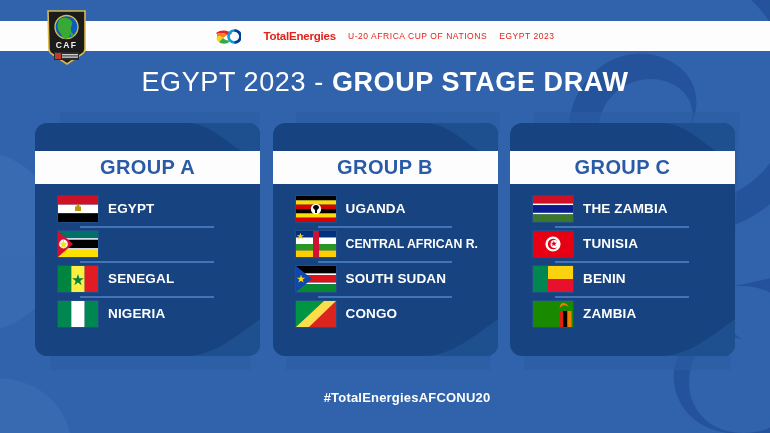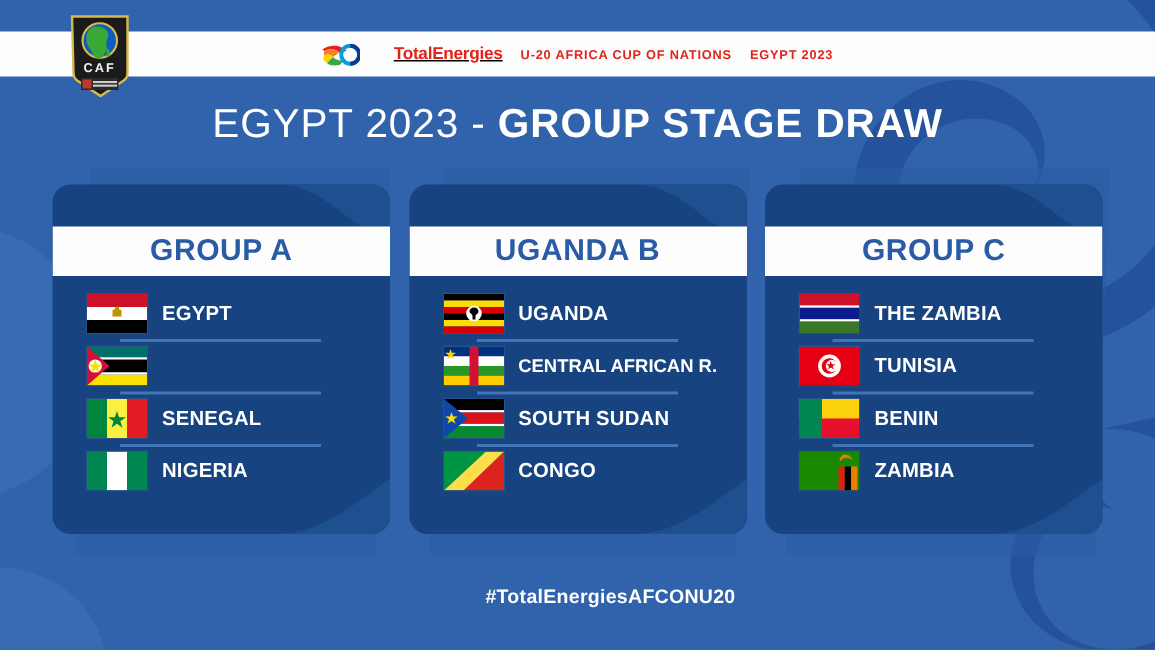--- a/index.html
+++ b/index.html
@@ -14,28 +14,28 @@
   #bg { position:absolute; inset:0; overflow:hidden; }
   #bg svg { position:absolute; inset:0; width:770px; height:433px; }
 
   
   #topbar {
     position:absolute; left:0; top:21px; width:770px; height:30px;
     background:#fdfdfd; z-index:5;
     display:flex; align-items:center; justify-content:center;
   }
   #topbar-inner { display:flex; align-items:center; gap:12px; }
-  .te-logo { display:flex; align-items:center; gap:22px;text-decoration:underline; }
+  .te-logo { display:flex; align-items:center; gap:22px; }
   .te-mark { width:26px; height:15px; position:relative; }
   .te-word {
     color:#e2231a; font-size:11.5px; font-weight:bold; letter-spacing:-0.2px;
     white-space:nowrap;
   }
   .te-sub {
-    color:#e2231a; font-size:8.5px; font-weight:bold; letter-spacing:0.55px;
+    color:#e2231a; font-size:8.5px; font-weight:normal; letter-spacing:0.55px;
     white-space:nowrap;
   }
 
   
   #caf {
     position:absolute; left:44px; top:7px; width:45px; height:60px; z-index:7;
   }
 
   
   #title {
@@ -230,21 +230,21 @@
     </div>
     </div>
     <div class="card">
     <div class="card-deco">
       <svg viewBox="0 0 225 233" xmlns="http://www.w3.org/2000/svg">
         <path d="M150 0 C172 0, 186 14, 200 24 C 212 33, 225 33, 225 33 L225 0 Z" fill="#1e4f8f"></path>
         <path d="M225 196 L225 233 L150 233 C 178 233, 200 214, 225 196 Z" fill="#1e4f8f"></path>
       </svg>
     </div>
     <div class="card-head">
-      <span>UGANDA B</span>
+      <span>GROUP B</span>
     </div>
     <div class="teams">
 
         <div class="team">
           <span class="flag">
             <svg viewBox="0 0 40 26">
               <rect y="0" width="40" height="4.33" fill="#000"></rect>
               <rect y="4.33" width="40" height="4.33" fill="#fcdc04"></rect>
               <rect y="8.66" width="40" height="4.34" fill="#d90000"></rect>
               <rect y="13" width="40" height="4.33" fill="#000"></rect>

